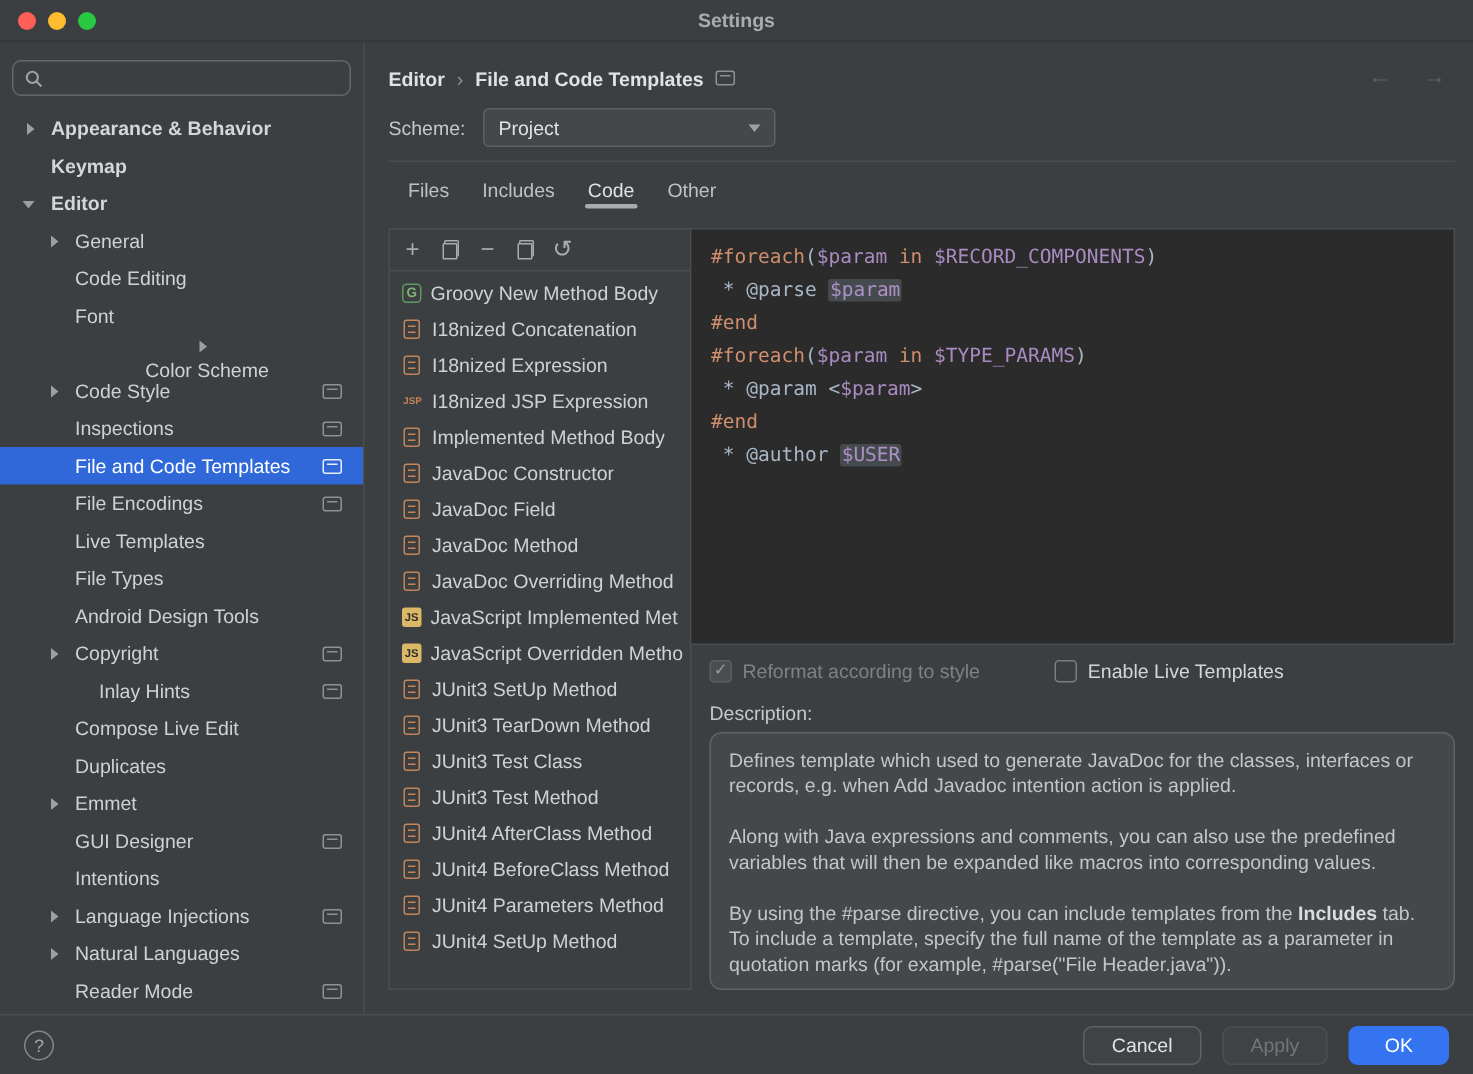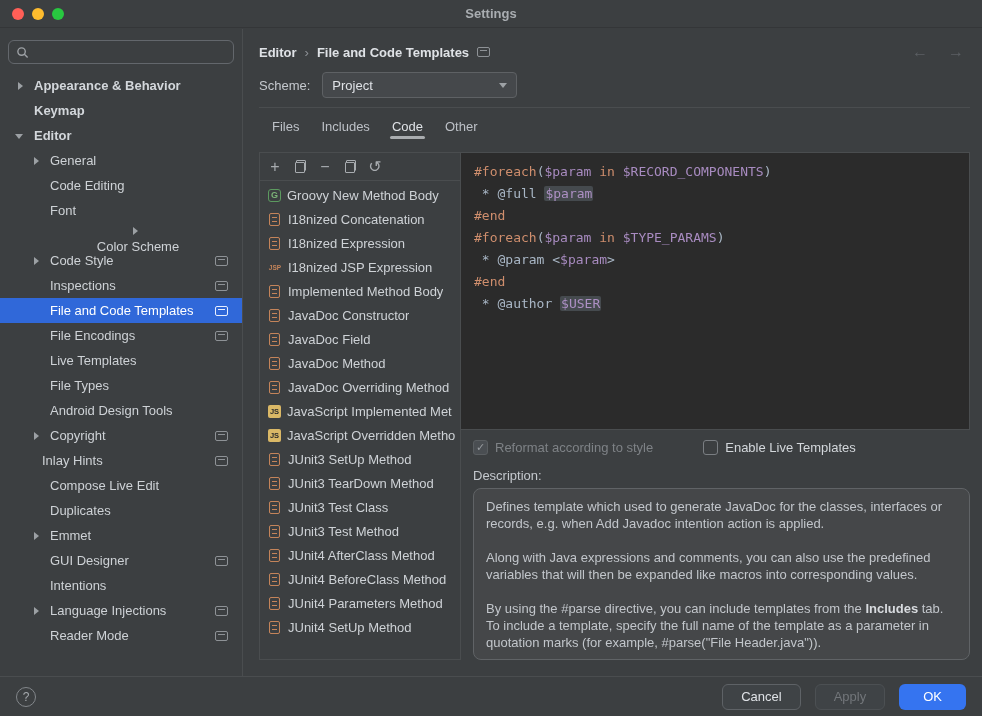--- a/index.html
+++ b/index.html
@@ -210,21 +210,21 @@
         </div>
         <div class="tree-row" style="padding-left: 28px;">
           <span class="chevron"></span>
           <span class="tree-label">Android Design Tools</span>
         </div>
         <div class="tree-row" style="padding-left: 28px;">
           <span class="chevron right"></span>
           <span class="tree-label">Copyright</span>
           <span class="badge"></span>
         </div>
-        <div class="tree-row" style="padding-left: 20px;">
+        <div class="tree-row" style="padding-left: 44px;">
           <span class="chevron"></span>
           <span class="tree-label">Inlay Hints</span>
           <span class="badge"></span>
         </div>
         <div class="tree-row" style="padding-left: 28px;">
           <span class="chevron"></span>
           <span class="tree-label">Compose Live Edit</span>
         </div>
         <div class="tree-row" style="padding-left: 28px;">
           <span class="chevron"></span>
@@ -240,20 +240,24 @@
           <span class="badge"></span>
         </div>
         <div class="tree-row" style="padding-left: 28px;">
           <span class="chevron"></span>
           <span class="tree-label">Intentions</span>
         </div>
         <div class="tree-row" style="padding-left: 28px;">
           <span class="chevron right"></span>
           <span class="tree-label">Language Injections</span>
           <span class="badge"></span>
+        </div>
+        <div class="tree-row" style="padding-left: 28px;">
+          <span class="chevron right"></span>
+          <span class="tree-label">Natural Languages</span>
         </div>
         <div class="tree-row" style="padding-left: 28px;">
           <span class="chevron"></span>
           <span class="tree-label">Reader Mode</span>
           <span class="badge"></span>
         </div>
       </div>
   </div>
 
   <div class="content">
@@ -389,21 +393,21 @@
             <div class="list-row">
               <span class="ic template"></span>
               <span class="list-label">JUnit4 SetUp Method</span>
             </div>
           </div>
       </div>
 
       <div class="editor-col">
         <div class="editor">
             <div class="code-line"><span class="d">#foreach</span><span class="p">(</span><span class="v">$param</span><span class="p"> </span><span class="d">in</span><span class="p"> </span><span class="v">$RECORD_COMPONENTS</span><span class="p">)</span></div>
-            <div class="code-line"><span class="p"> * @full </span><span class="vh">$param</span></div>
+            <div class="code-line"><span class="p"> * @parse </span><span class="vh">$param</span></div>
             <div class="code-line"><span class="d">#end</span></div>
             <div class="code-line"><span class="d">#foreach</span><span class="p">(</span><span class="v">$param</span><span class="p"> </span><span class="d">in</span><span class="p"> </span><span class="v">$TYPE_PARAMS</span><span class="p">)</span></div>
             <div class="code-line"><span class="p"> * @param &lt;</span><span class="v">$param</span><span class="p">&gt;</span></div>
             <div class="code-line"><span class="d">#end</span></div>
             <div class="code-line"><span class="p"> * @author </span><span class="vh">$USER</span></div>
           </div>
 
         <div class="options-row">
           <div class="opt disabled">
             <span class="checkbox checked disabled"></span>

